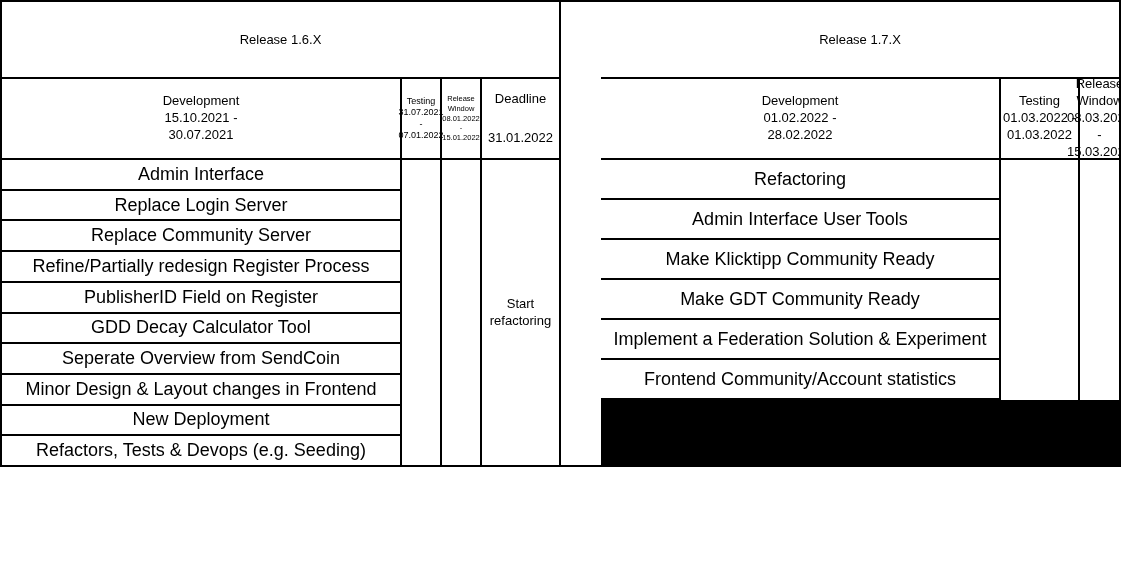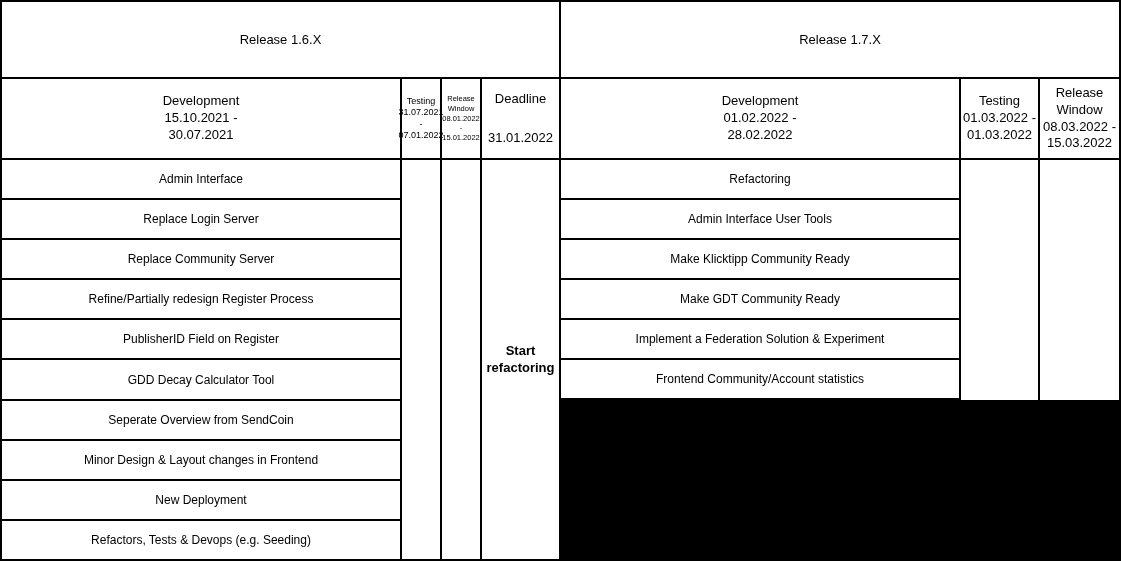--- a/index.html
+++ b/index.html
@@ -1,48 +1,48 @@
 <!DOCTYPE html>
 <html><head>
 <meta charset="utf-8">
 <style>
   html,body{margin:0;padding:0;background:#fff;}
   .diagram{
-    width:1121px;height:561px;box-sizing:border-box;
+    width:1121px;height:467px;box-sizing:border-box;
     border:2px solid #000;background:#fff;color:#000;
     display:flex;font-family:"Liberation Sans",sans-serif;
   }
   .release{display:flex;flex-direction:column;box-sizing:border-box;min-width:0;}
   .release-left{width:559px;border-right:2px solid #000;}
-  .release-right{flex:1;}
+  .release-right{flex:1;padding-left:40px;}
   .title-cell{
     height:77px;box-sizing:border-box;border-bottom:2px solid #000;
     display:flex;align-items:center;justify-content:center;font-size:13px;
   }
   .header-row{height:81px;box-sizing:border-box;border-bottom:2px solid #000;display:flex;}
   .hcell{
     box-sizing:border-box;border-right:2px solid #000;
     display:flex;flex-direction:column;align-items:center;justify-content:center;
     text-align:center;font-size:13px;line-height:1.3;min-width:0;
   }
   .hcell:last-child{border-right:none;}
   .h-dev{width:400px;}
   .h-testing-sm{width:40px;font-size:9px;line-height:1.25;}
   .h-relwin-sm{width:40px;font-size:7.5px;line-height:1.3;}
   .h-deadline{flex:1;gap:22px;}
   .h-testing-lg{width:79px;}
   .h-relwin-lg{flex:1;}
   .body{flex:1;display:flex;min-height:0;}
   .col{box-sizing:border-box;border-right:2px solid #000;min-width:0;}
-  .col:last-child{border-right:none;font-weight:bold;}
+  .col:last-child{border-right:none;}
   .col-dev{width:400px;display:flex;flex-direction:column;}
   .task{
     flex:1;box-sizing:border-box;border-bottom:2px solid #000;
     display:flex;align-items:center;justify-content:center;
-    text-align:center;font-size:12px;padding:0 8px;
+    text-align:center;font-size:18px;padding:0 8px;
   }
   .col-dev .task:last-child{border-bottom:none;}
   .col-testing{width:40px;}
   .col-relwin{width:40px;}
   .col-deadline{
     flex:1;display:flex;align-items:center;justify-content:center;
     text-align:center;font-size:13px;line-height:1.3;padding:0 6px;
   }
   .body-right{flex:1;display:flex;flex-direction:column;min-height:0;}
   .body-grid{height:240px;display:flex;}

